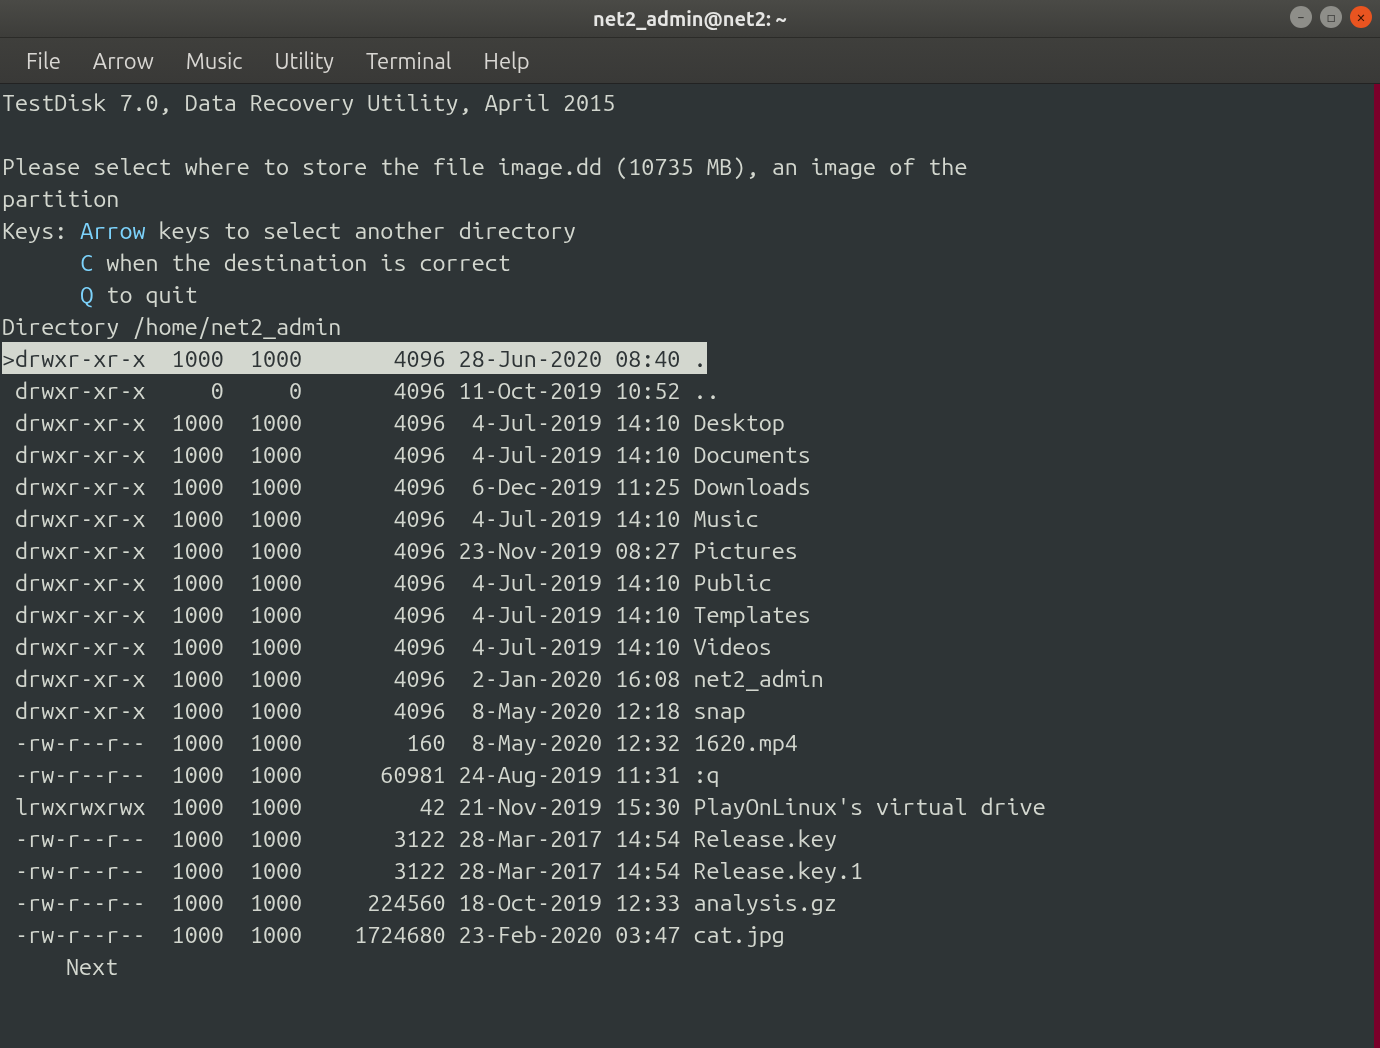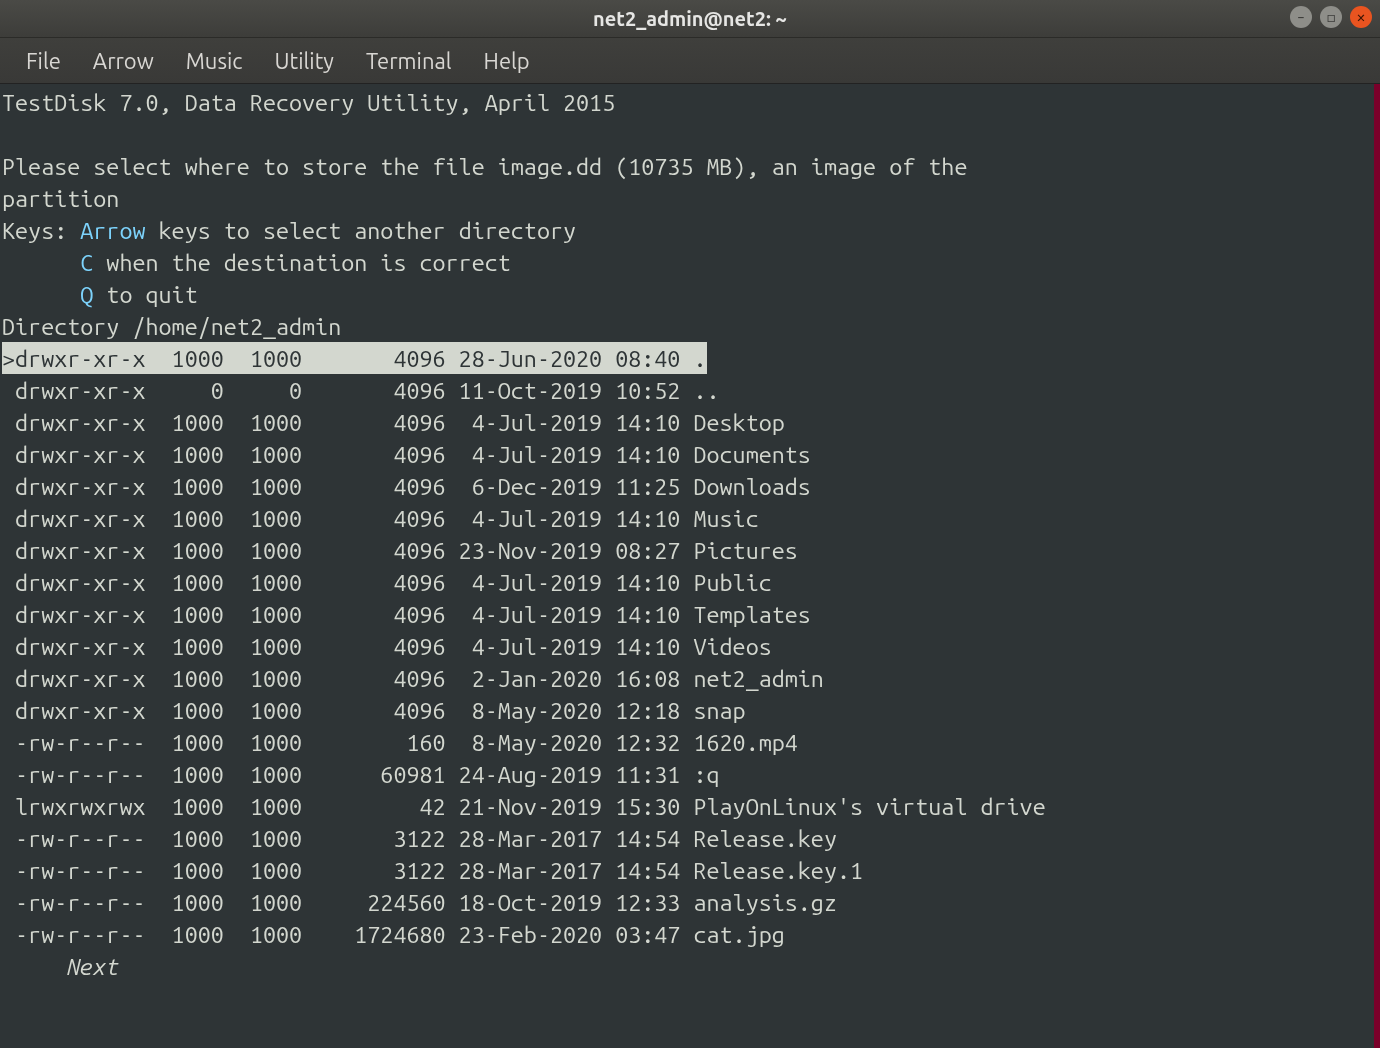--- a/index.html
+++ b/index.html
@@ -92,21 +92,21 @@
     background: #7a002a;
   }
   .bold { font-weight: normal; color: #7dd3fc; }
   .row.selected {
     background: #d3d7cf;
     color: #2e3436;
     display: inline-block;
   }
   .row { display: inline; text-align: center; }
   .line { height: 32px; }
-  .next-line { padding-left: 64px; font-style: italic; }
+  .next-line { padding-left: 64px; }
 </style>
 </head>
 <body>
 
 <div class="window">
 
   <div class="titlebar">
     <span class="titlebar-title">net2_admin@net2: ~</span>
     <div class="window-controls">
       <div class="win-btn min">–</div>

